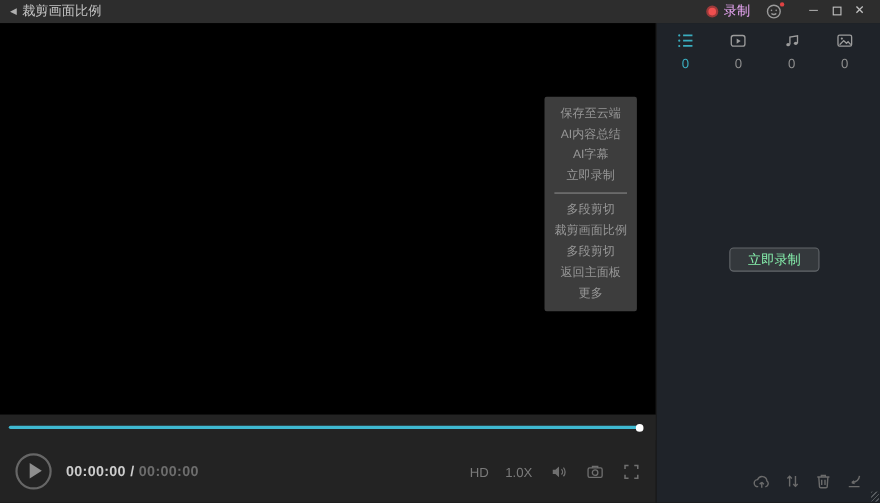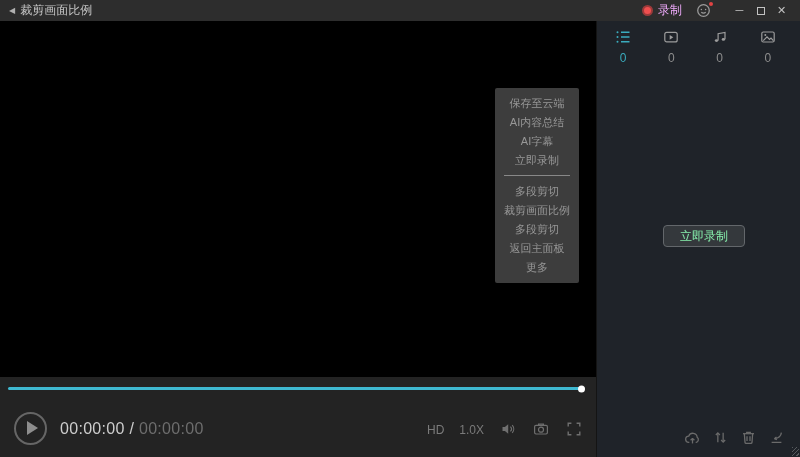--- a/index.html
+++ b/index.html
@@ -30,21 +30,21 @@
 
   
   .progress-row { height:23px; position:relative; background:#232323; }
   .progress-track { position:absolute; left:8px; right:14px; top:10px; height:3px; border-radius:2px; background:#3fb9d1; }
   .progress-handle { position:absolute; right:-3px; top:50%; transform:translateY(-50%); width:7px; height:7px; border-radius:50%; background:#fff; }
 
   
   .controls { height:57px; display:flex; align-items:center; padding:0 13px 0 14px; }
   .play-btn { width:33px; height:33px; border:2px solid #666; border-radius:50%; position:relative; flex:none; }
   .play-tri { position:absolute; left:11px; top:7px; width:0; height:0; border-left:11px solid #8e8e8e; border-top:7.5px solid transparent; border-bottom:7.5px solid transparent; }
-  .time { margin-left:13px; font-size:16px; color:#cdcdcd; letter-spacing:.3px; }
+  .time { margin-left:13px; font-size:13px; color:#cdcdcd; letter-spacing:.3px;font-weight:bold; }
   .time .total { color:#6d6d6d; }
   .right-controls { margin-left:auto; display:flex; align-items:flex-end; gap:15px; color:#7a7a7a; font-size:12px; }
   .right-controls .lbl { color:#7a7a7a; }
   .ctl-icon { width:18px; height:16px; color:#6f6f6f; display:block; }
 
   
   .side-panel { flex:1; background:#1f2329; position:relative; }
   .tabs { display:flex; padding:8px 8px 0 2px; }
   .tab { flex:1; display:flex; flex-direction:column; align-items:center; gap:6px; color:#9c9c9c; }
   .tab .cnt { font-size:12px; color:#8d8d8d; }

